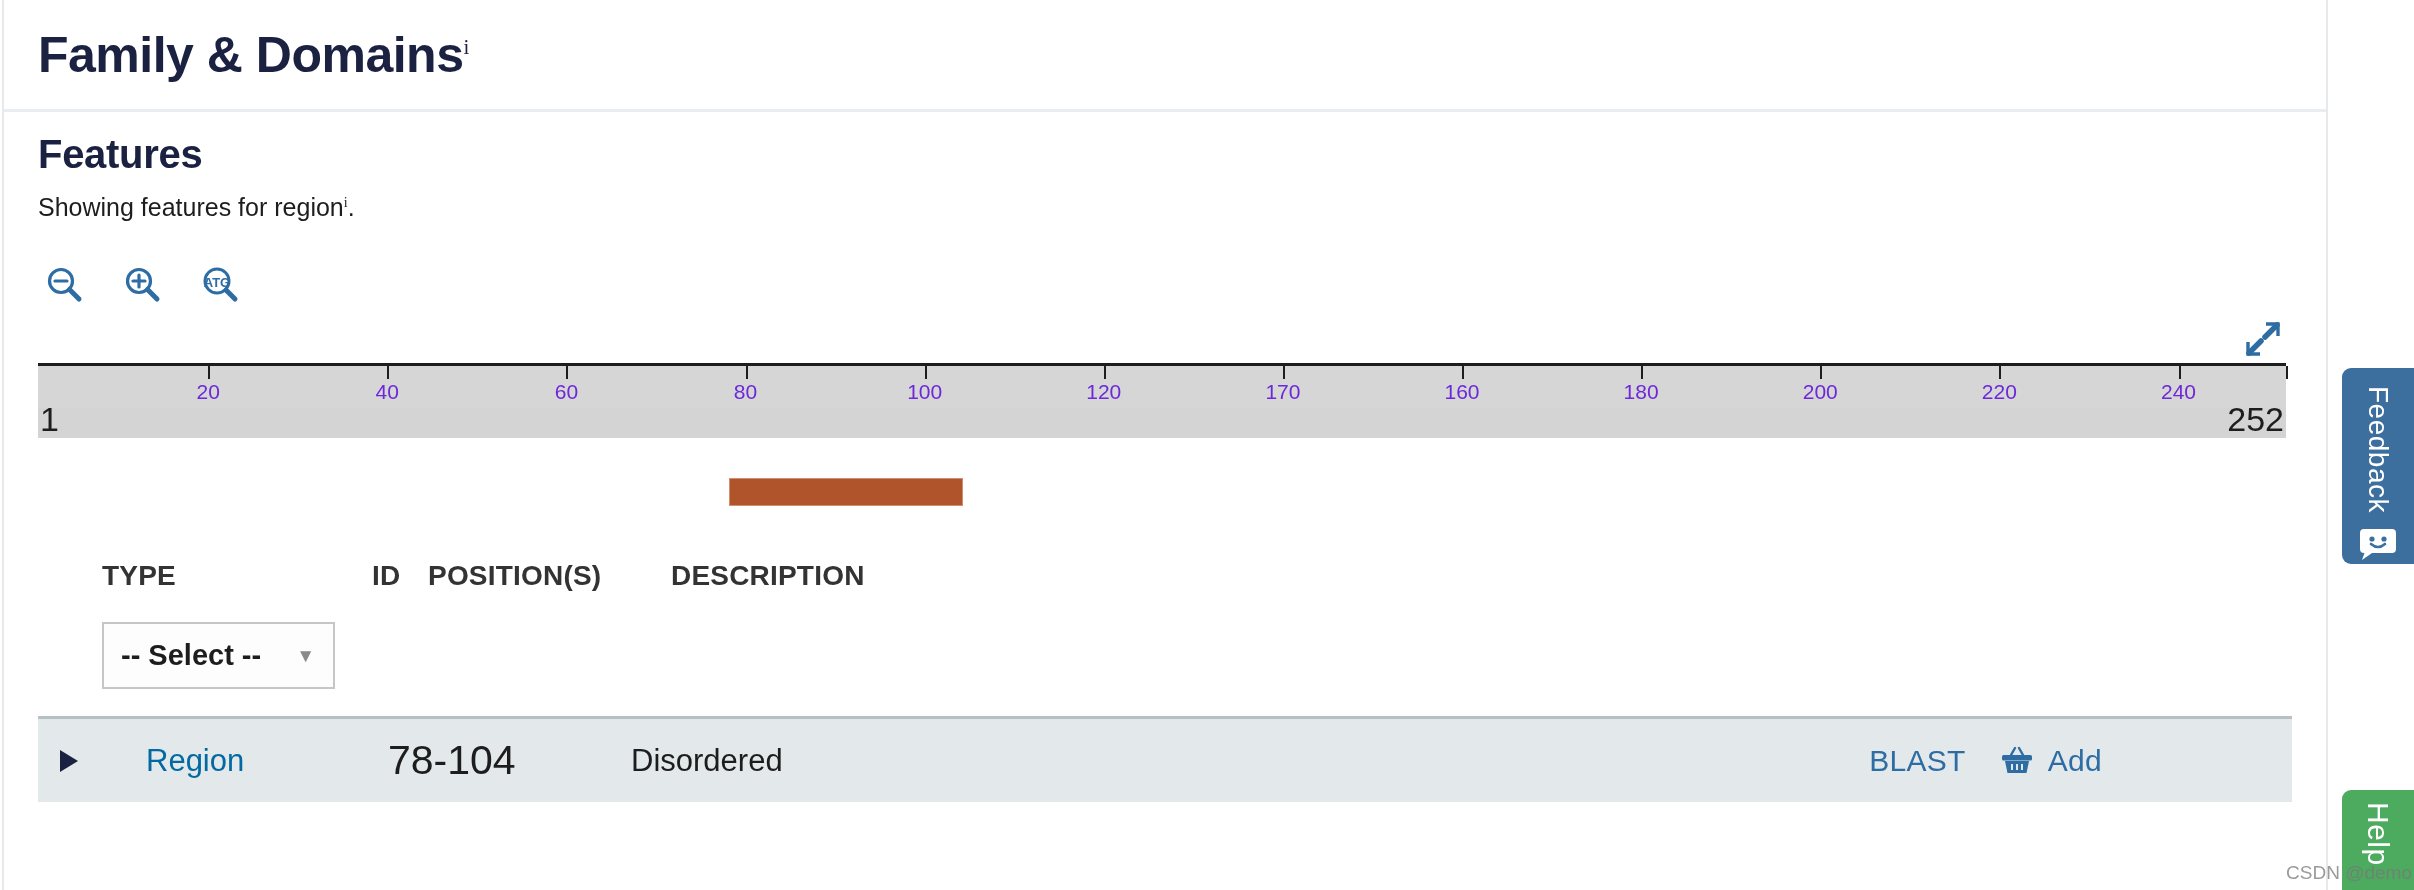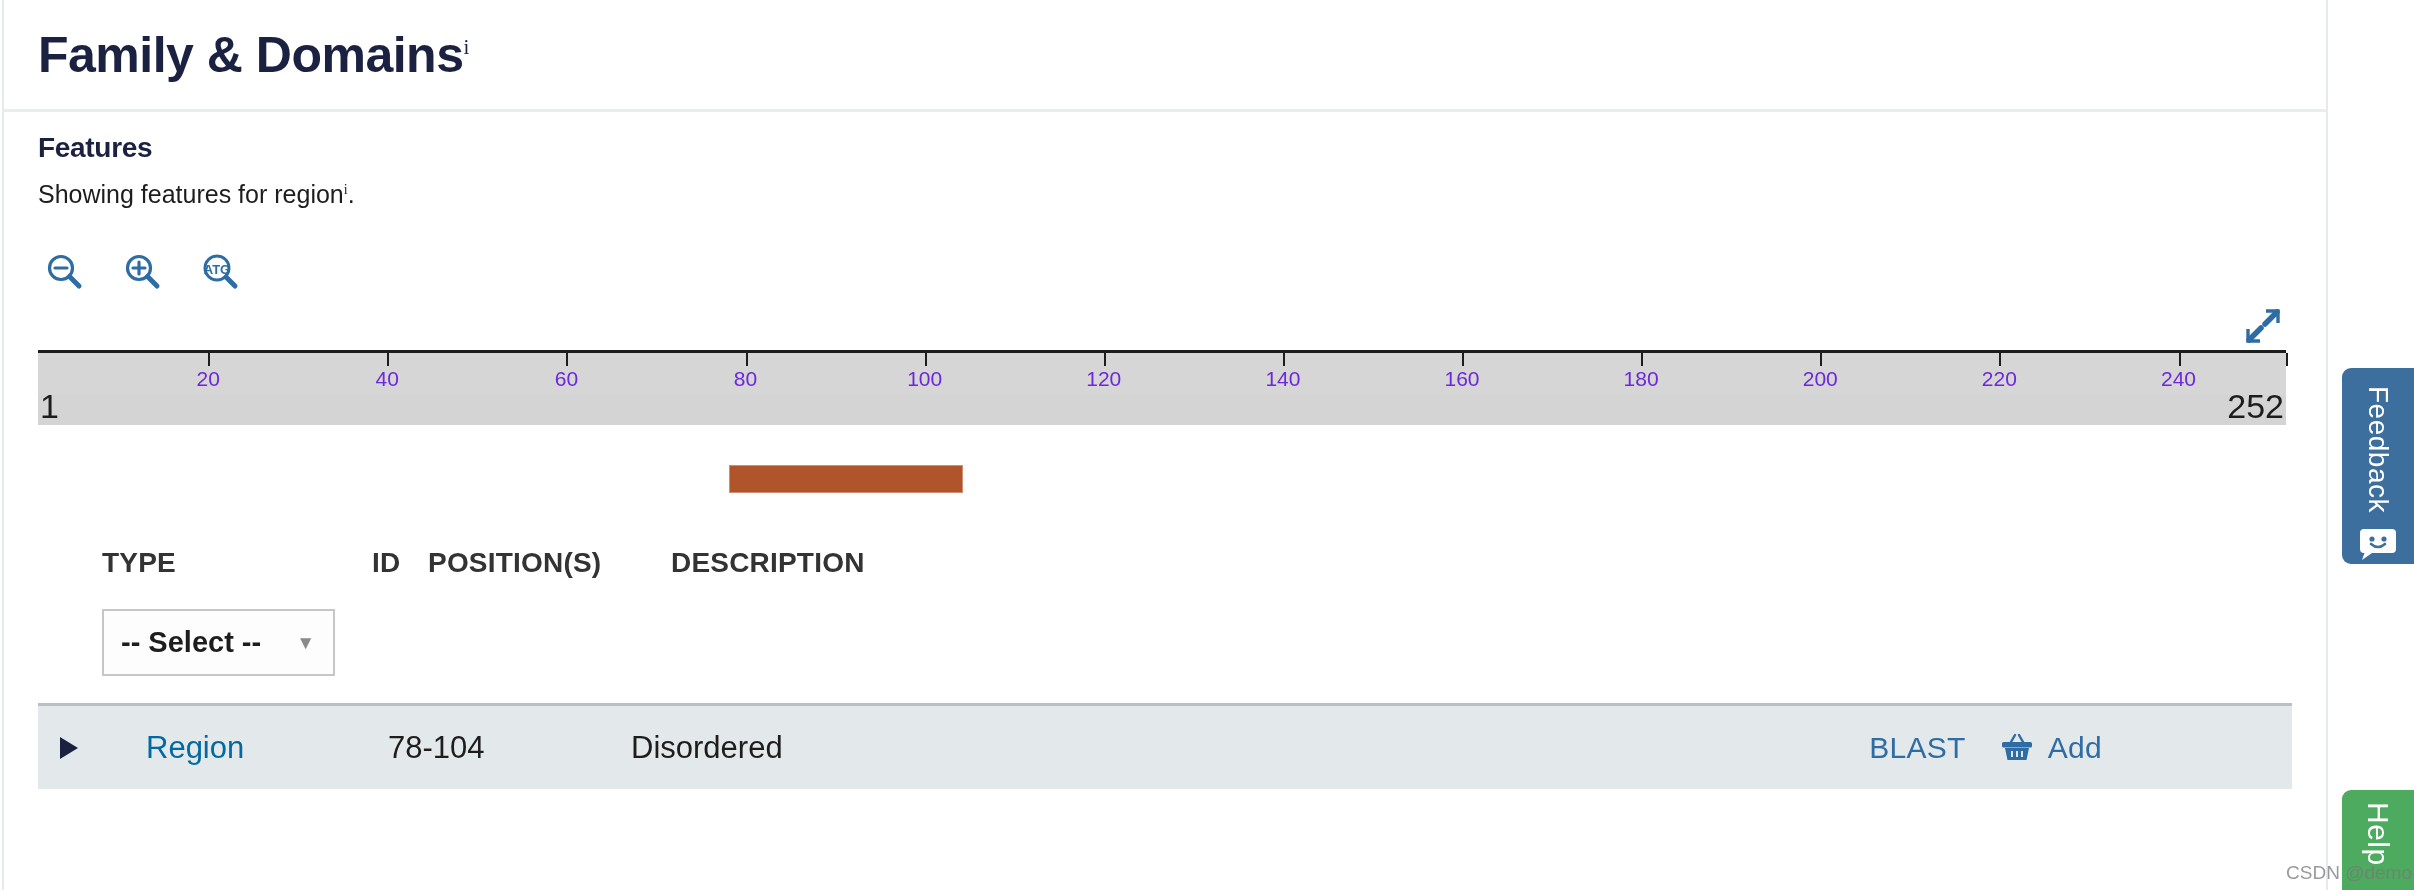--- a/index.html
+++ b/index.html
@@ -44,21 +44,21 @@
     font-size: 21px;
     vertical-align: super;
     font-weight: normal;
     color: #1b2140;
     font-family: "Liberation Serif", serif;
   }
 
   
   #features-section { padding: 20px 34px 0 34px; }
   #features-heading {
-    font-size: 28px;
+    font-size: 40px;
     font-weight: bold;
     color: #1b2140;
     letter-spacing: -0.3px;
   }
   #features-subtitle {
     font-size: 25px;
     color: #1d1d1d;
     margin-top: 16px;
     font-weight: normal;
   }
@@ -213,21 +213,21 @@
     border-left: 18px solid #1b2140;
     border-top: 11px solid transparent;
     border-bottom: 11px solid transparent;
     margin-right: 22px;
     margin-left: -2px;
     cursor: pointer;
   }
   .cell-type-text { font-size: 31px; color: #0369a1; margin-left: 46px; }
   .cell-type-wrap { width: 270px; display:flex; align-items:center; margin-left:-40px;}
   .cell-id { width: 56px; font-size: 31px; color:#1d1d1d; }
-  .cell-pos { width: 243px; font-size: 31px; color:#1d1d1d; }
+  .cell-pos { width: 243px; font-size: 41px; color:#1d1d1d; }
   .cell-desc {
     flex: 1;
     display: flex;
     align-items: center;
     gap: 16px;
     font-size: 31px;
     color: #1d1d1d;
   }
   .annotation-badge {
     display: inline-flex;
@@ -386,21 +386,21 @@
           <div class="ruler-tick-label" style="left: 15.5378%;">40</div>
           <div class="ruler-tick" style="left: 23.506%;"></div>
           <div class="ruler-tick-label" style="left: 23.506%;">60</div>
           <div class="ruler-tick" style="left: 31.4741%;"></div>
           <div class="ruler-tick-label" style="left: 31.4741%;">80</div>
           <div class="ruler-tick" style="left: 39.4422%;"></div>
           <div class="ruler-tick-label" style="left: 39.4422%;">100</div>
           <div class="ruler-tick" style="left: 47.4104%;"></div>
           <div class="ruler-tick-label" style="left: 47.4104%;">120</div>
           <div class="ruler-tick" style="left: 55.3785%;"></div>
-          <div class="ruler-tick-label" style="left: 55.3785%;">140</div>
+          <div class="ruler-tick-label" style="left: 55.3785%;">170</div>
           <div class="ruler-tick" style="left: 63.3466%;"></div>
           <div class="ruler-tick-label" style="left: 63.3466%;">160</div>
           <div class="ruler-tick" style="left: 71.3147%;"></div>
           <div class="ruler-tick-label" style="left: 71.3147%;">180</div>
           <div class="ruler-tick" style="left: 79.2829%;"></div>
           <div class="ruler-tick-label" style="left: 79.2829%;">200</div>
           <div class="ruler-tick" style="left: 87.251%;"></div>
           <div class="ruler-tick-label" style="left: 87.251%;">220</div>
           <div class="ruler-tick" style="left: 95.2191%;"></div>
           <div class="ruler-tick-label" style="left: 95.2191%;">240</div>

